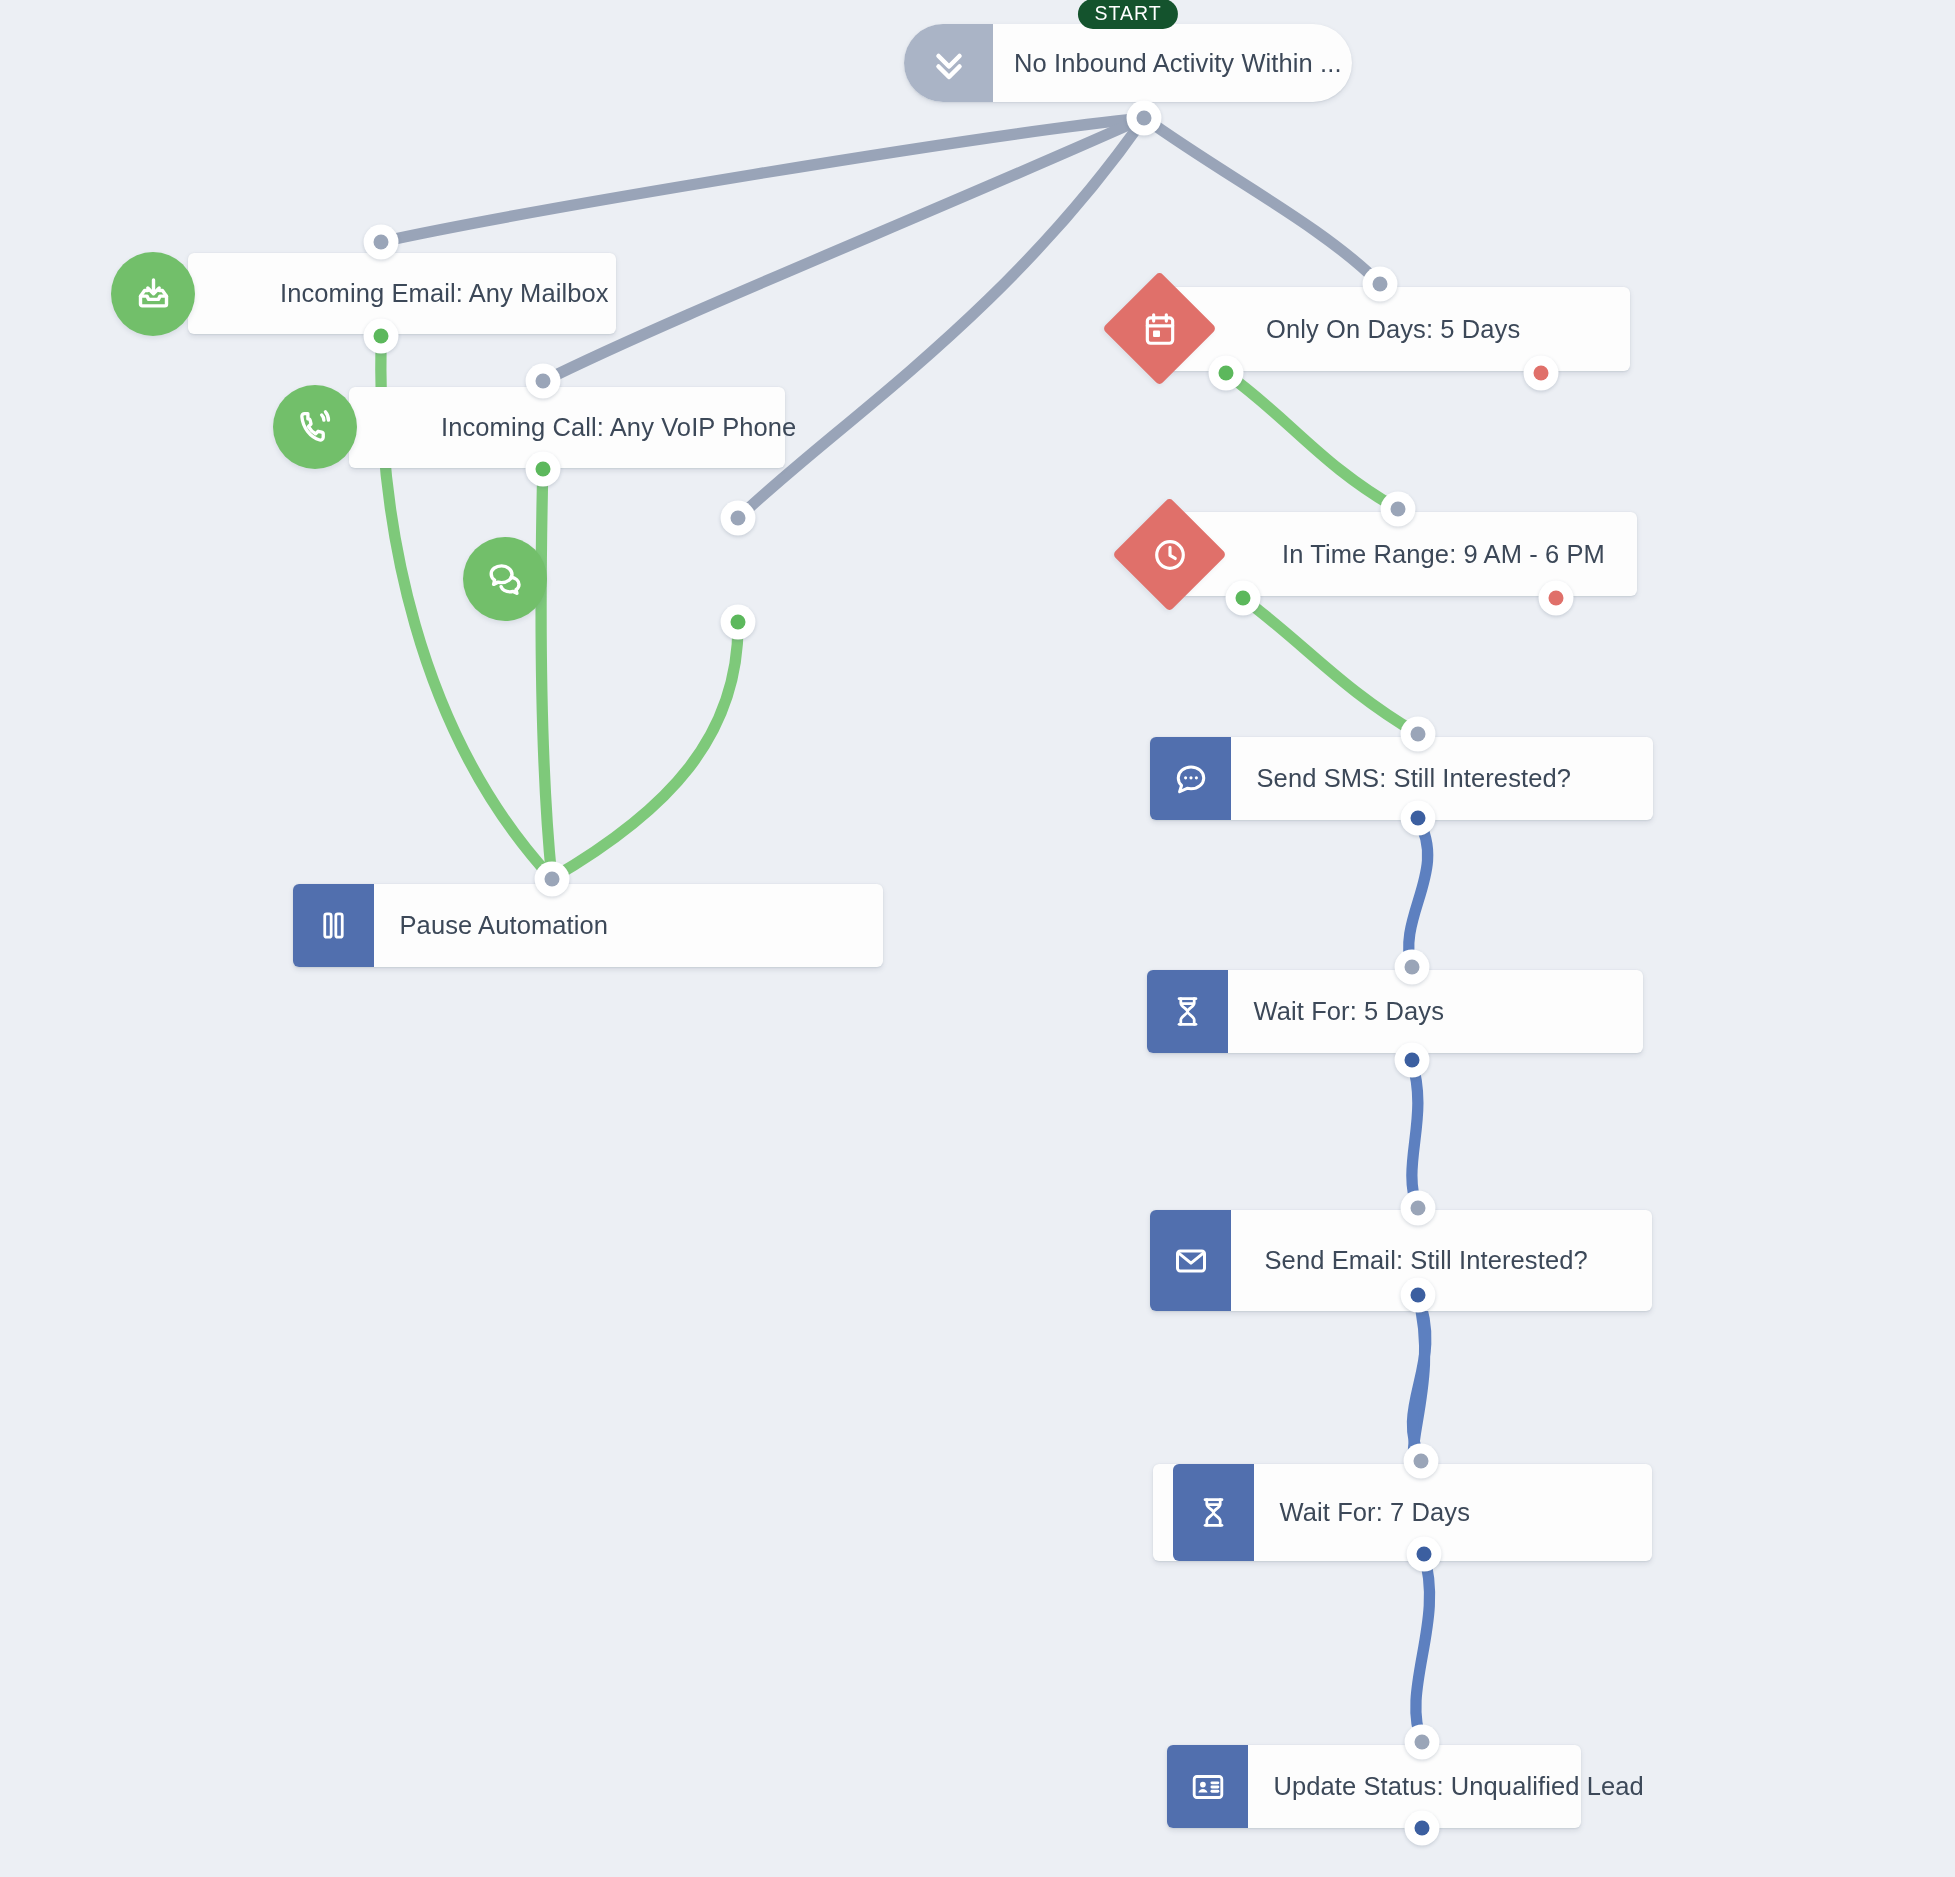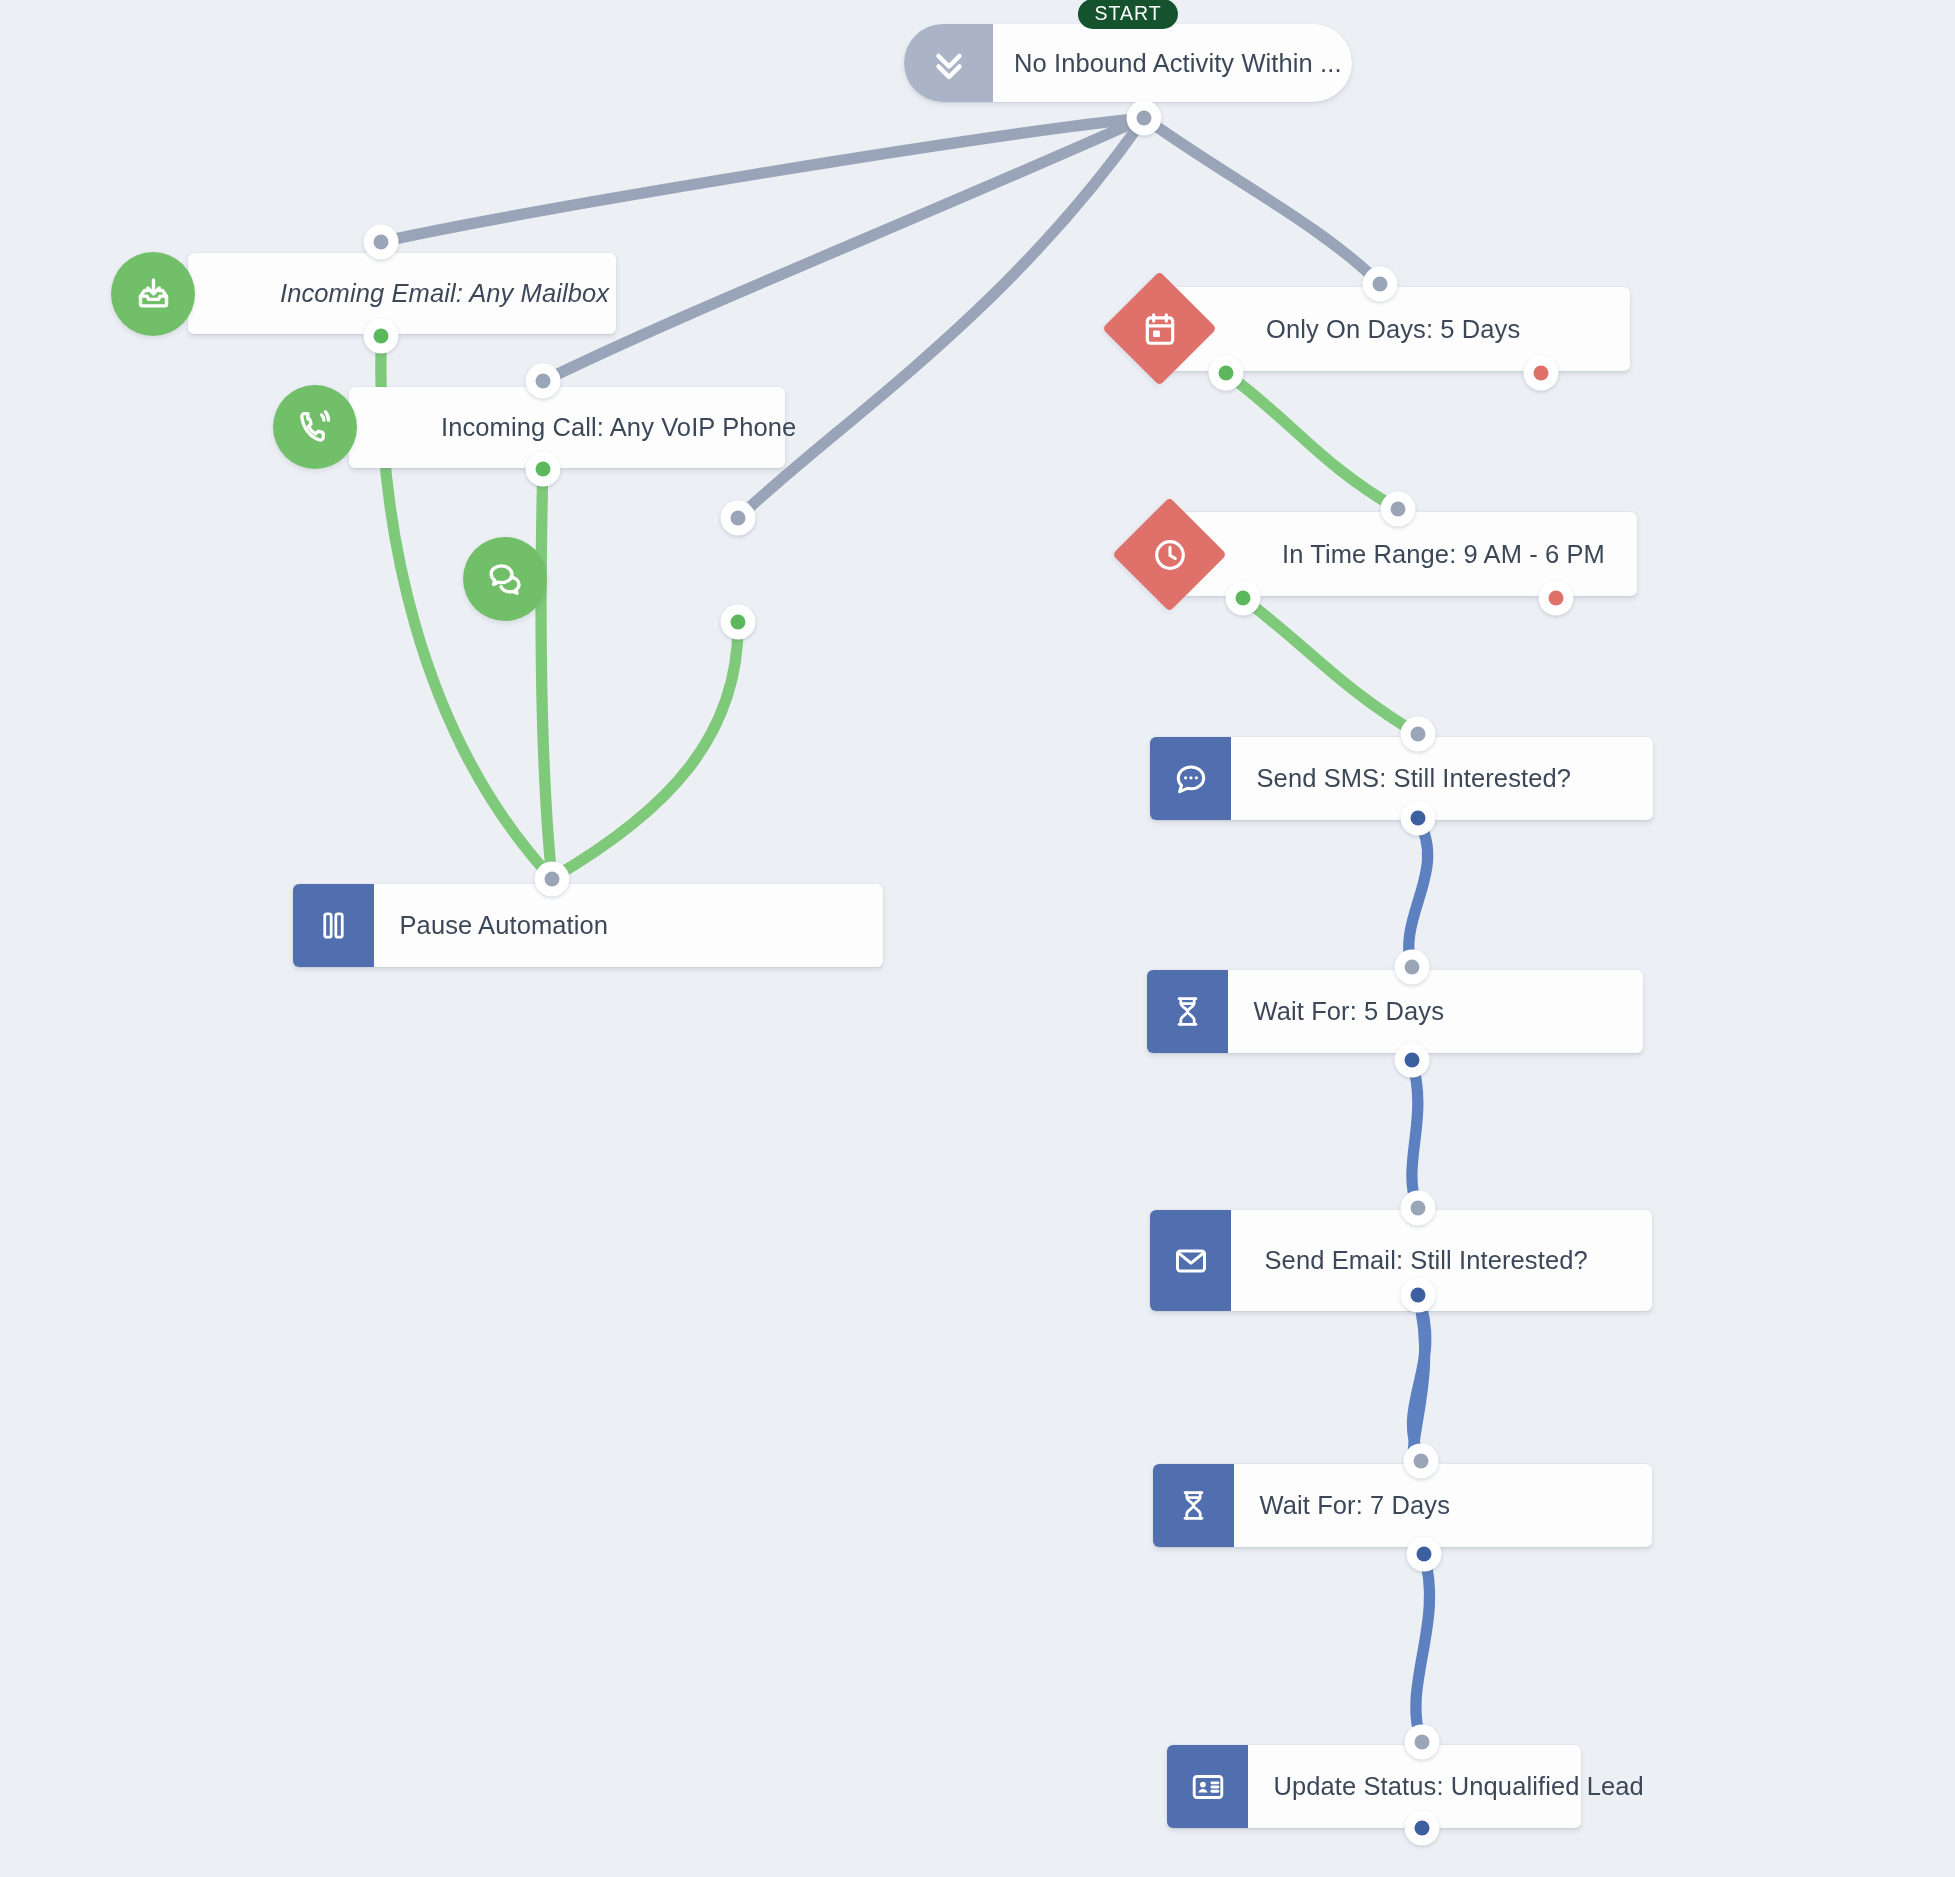--- a/index.html
+++ b/index.html
@@ -179,21 +179,21 @@
         <polyline points="6,8 12,14 18,8"></polyline>
         <polyline points="6,14 12,20 18,14"></polyline>
       </svg>
     </div>
     <div class="label">No Inbound Activity Within ...</div>
   </div>
   <div class="port grey" style="left:1144px; top:118px;">
       <i></i>
     </div>
 
-  <div class="card trigger-card" style="left:188px; top:253px; width:428px; height:81px;font-style:italic;">
+  <div class="card trigger-card" style="left:188px; top:253px; width:428px; height:81px;">
     <div class="label">Incoming Email: Any Mailbox</div>
   </div>
   <div class="trigger-circle" style="left:111px; top:252px;">
     <svg width="39" height="39" viewBox="0 0 24 24" fill="none" stroke="#ffffff" stroke-width="2.1" stroke-linecap="round" stroke-linejoin="round">
       <path d="M12 3v8"></path>
         <polyline points="8.5,8 12,11.5 15.5,8"></polyline>
       <path d="M4 13l2.5-3.5h2"></path>
         <path d="M20 13l-2.5-3.5h-2"></path>
       <path d="M4 13h4l1 2h6l1-2h4v5a1 1 0 0 1-1 1H5a1 1 0 0 1-1-1z"></path>
     </svg>
@@ -337,21 +337,21 @@
     </div>
     <div class="label">Send Email: Still Interested?</div>
   </div>
   <div class="port grey" style="left:1418px; top:1208px;">
       <i></i>
     </div>
   <div class="port blue" style="left:1418px; top:1295px;">
       <i></i>
     </div>
 
-  <div class="card action-card" style="left:1153px; top:1464px; width:499px; height:83px;">
+  <div class="card action-card" style="left:1153px; top:1464px; width:499px; height:97px;padding-left:20px;">
     <div class="action-panel">
       <svg width="35" height="35" viewBox="0 0 24 24" fill="none" stroke="#ffffff" stroke-width="1.9" stroke-linecap="round" stroke-linejoin="round">
         <path d="M6.2 3.2h11.6"></path>
           <path d="M6.2 20.8h11.6"></path>
         <path d="M7.4 3.2v3.1c0 2.3 4.6 3.9 4.6 5.7s-4.6 3.4-4.6 5.7v3.1"></path>
         <path d="M16.6 3.2v3.1c0 2.3-4.6 3.9-4.6 5.7s4.6 3.4 4.6 5.7v3.1"></path>
         <path d="M8.4 6.6h7.2"></path>
       </svg>
     </div>
     <div class="label">Wait For: 7 Days</div>

